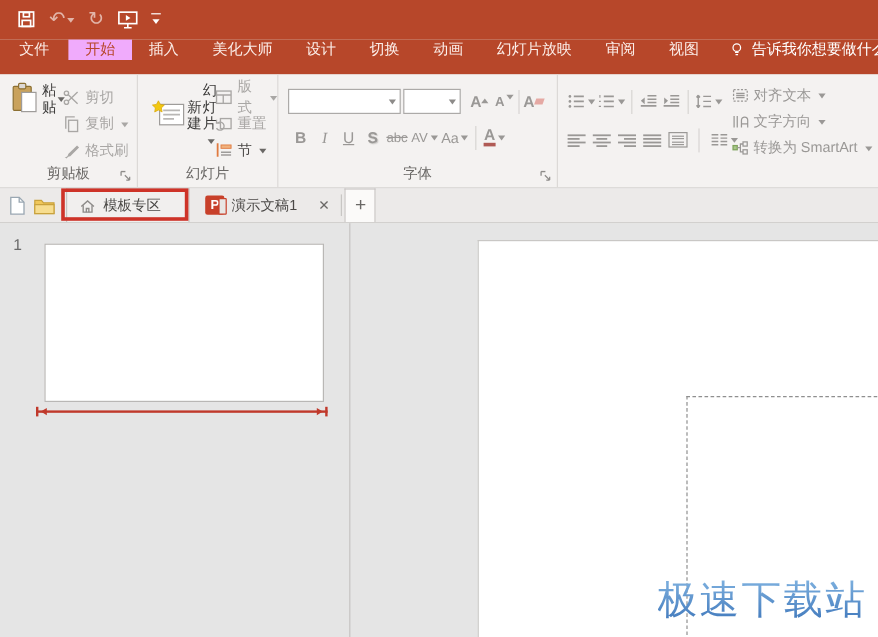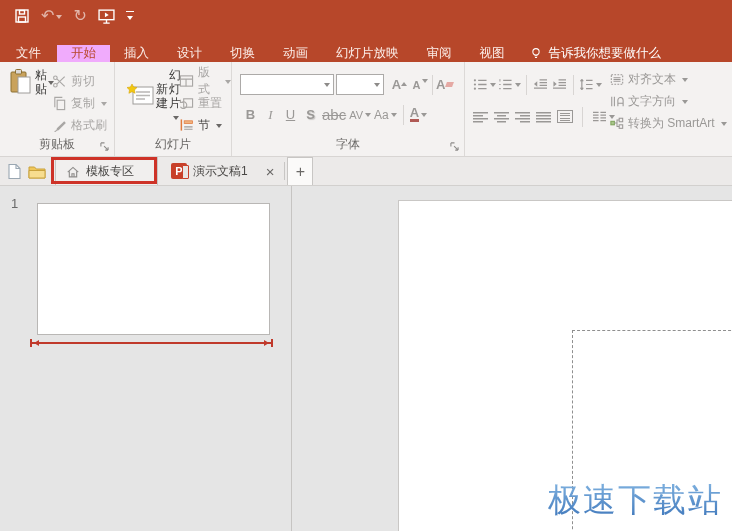--- a/index.html
+++ b/index.html
@@ -16,21 +16,21 @@
   
   .titlebar{position:absolute;left:0;top:0;width:732px;height:33px;background:#B7472A;}
   .qat{position:absolute;left:14px;top:6px;display:flex;align-items:center;gap:11px;color:#fff}
   .qbtn{display:flex;align-items:center;height:20px;color:#fff}
   .qbtn.dim{color:rgba(255,255,255,.6)}
   .uglyph{font-size:16px;line-height:16px;font-family:"DejaVu Sans",sans-serif}
   .qcaret-wrap{display:flex;flex-direction:column;align-items:center;gap:2px}
   .qcaret-line{width:8px;height:1.5px;background:#fff}
 
   
-  .tabrow{position:absolute;left:0;top:33px;width:732px;height:29px;background:#B7472A;display:flex;align-items:flex-end;color:#fceee9;white-space:nowrap}
+  .tabrow{position:absolute;left:0;top:33px;width:732px;height:29px;background:#B7472A;display:flex;align-items:flex-start;color:#fceee9;white-space:nowrap}
   .rtab{display:flex;align-items:center;padding:0 14px;font-size:12.5px;cursor:default}
   .rtab.first{padding:0 16px}
   .rtab.selected{background:#f0abfc;color:#B7472A;}
   .tellme{display:flex;align-items:center;gap:6px;padding:0 10px;color:#fff;font-size:12.5px}
 
   
   .ribbon{position:absolute;left:0;top:62px;width:732px;height:95px;background:#F4F2F1;border-bottom:1px solid #D8D5D3;}
   .grp{position:absolute;top:0;height:94px;border-right:1px solid #DCD9D7}
   .grp-label{position:absolute;bottom:3px;left:0;right:0;text-align:center;color:#6a6866;font-size:12px}
   .launcher{position:absolute;bottom:5px;right:5px;color:#8d8b89}
@@ -120,20 +120,21 @@
             <span class="car" style="margin:0"></span>
           </span>
       </span>
     </div>
   </div>
 
   <div class="tabrow">
     <div class="rtab first">文件</div>
     <div class="rtab selected">开始</div>
     <div class="rtab">插入</div>
+    <div class="rtab">美化大师</div>
     <div class="rtab">设计</div>
     <div class="rtab">切换</div>
     <div class="rtab">动画</div>
     <div class="rtab">幻灯片放映</div>
     <div class="rtab">审阅</div>
     <div class="rtab">视图</div>
     <div class="tellme">
       <svg width="14" height="15" viewBox="0 0 16 16" fill="none" stroke="#fff" stroke-width="1.2">
           <circle cx="8" cy="6" r="3.6"></circle>
           <path d="M6.3 10.5h3.4M6.8 12.5h2.4"></path>
@@ -255,21 +256,21 @@
           </span>
         <span class="fbtn">
             <i>I</i>
           </span>
         <span class="fbtn" style="text-decoration:underline">
             <span>U</span>
           </span>
         <span class="fbtn">
             <b style="text-shadow:1px 1px 1px #c9c7c5">S</b>
           </span>
-        <span class="fbtn" style="text-decoration:line-through;font-size:15px">
+        <span class="fbtn" style="text-decoration:line-through;font-size:11px">
             <span>abc</span>
           </span>
         <span class="fbtn" style="font-size:11px">
             <span>AV</span>
             <span class="car"></span>
           </span>
         <span class="fbtn" style="font-size:12px">
             <span>Aa</span>
             <span class="car"></span>
           </span>

